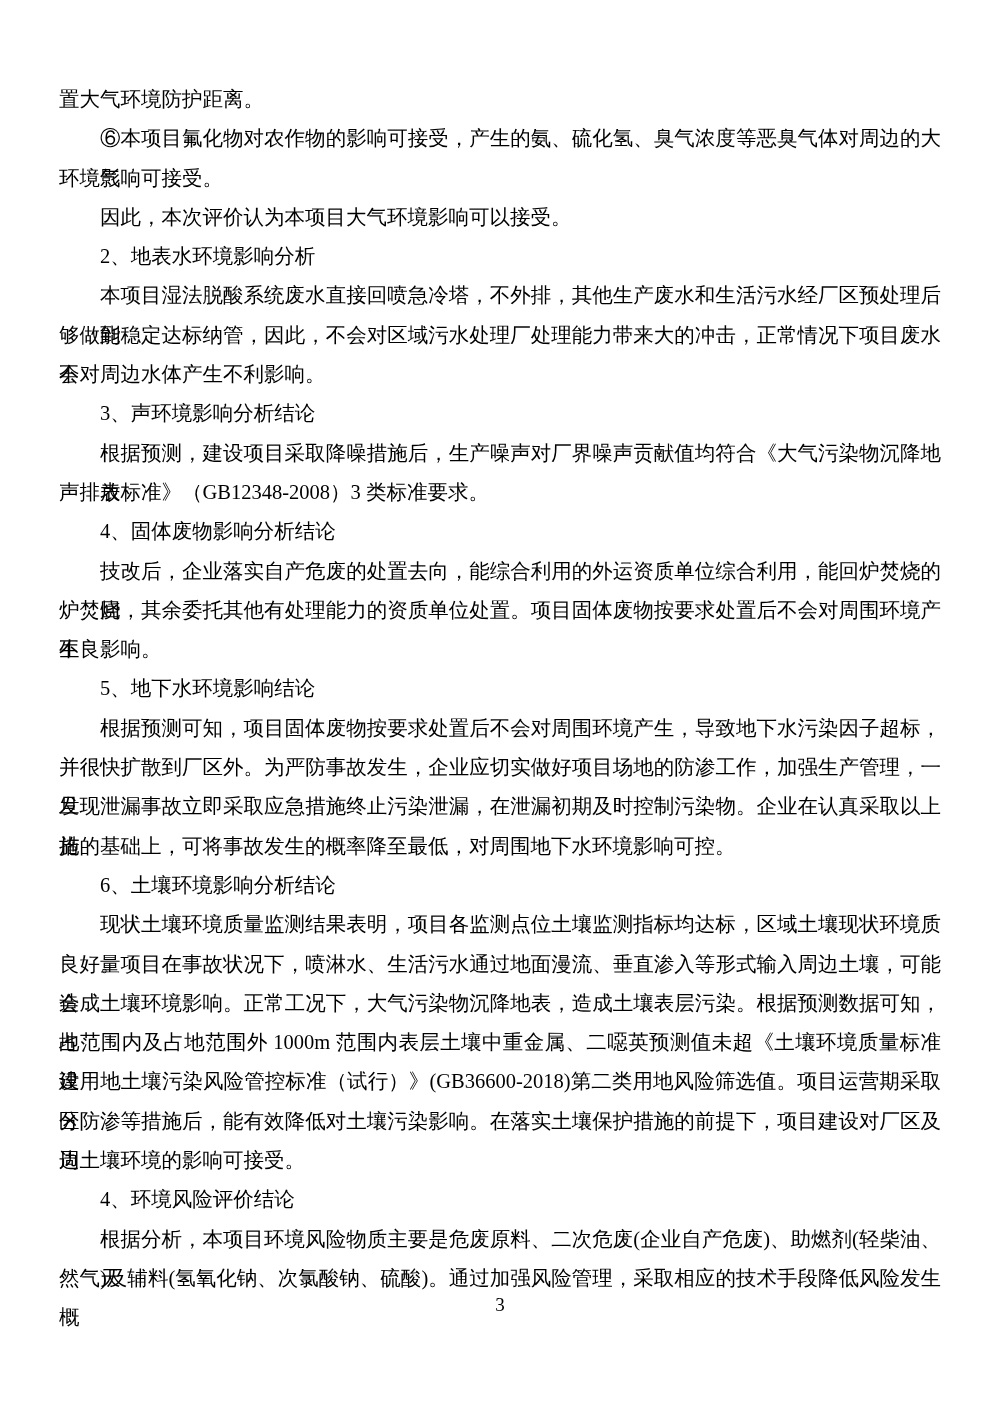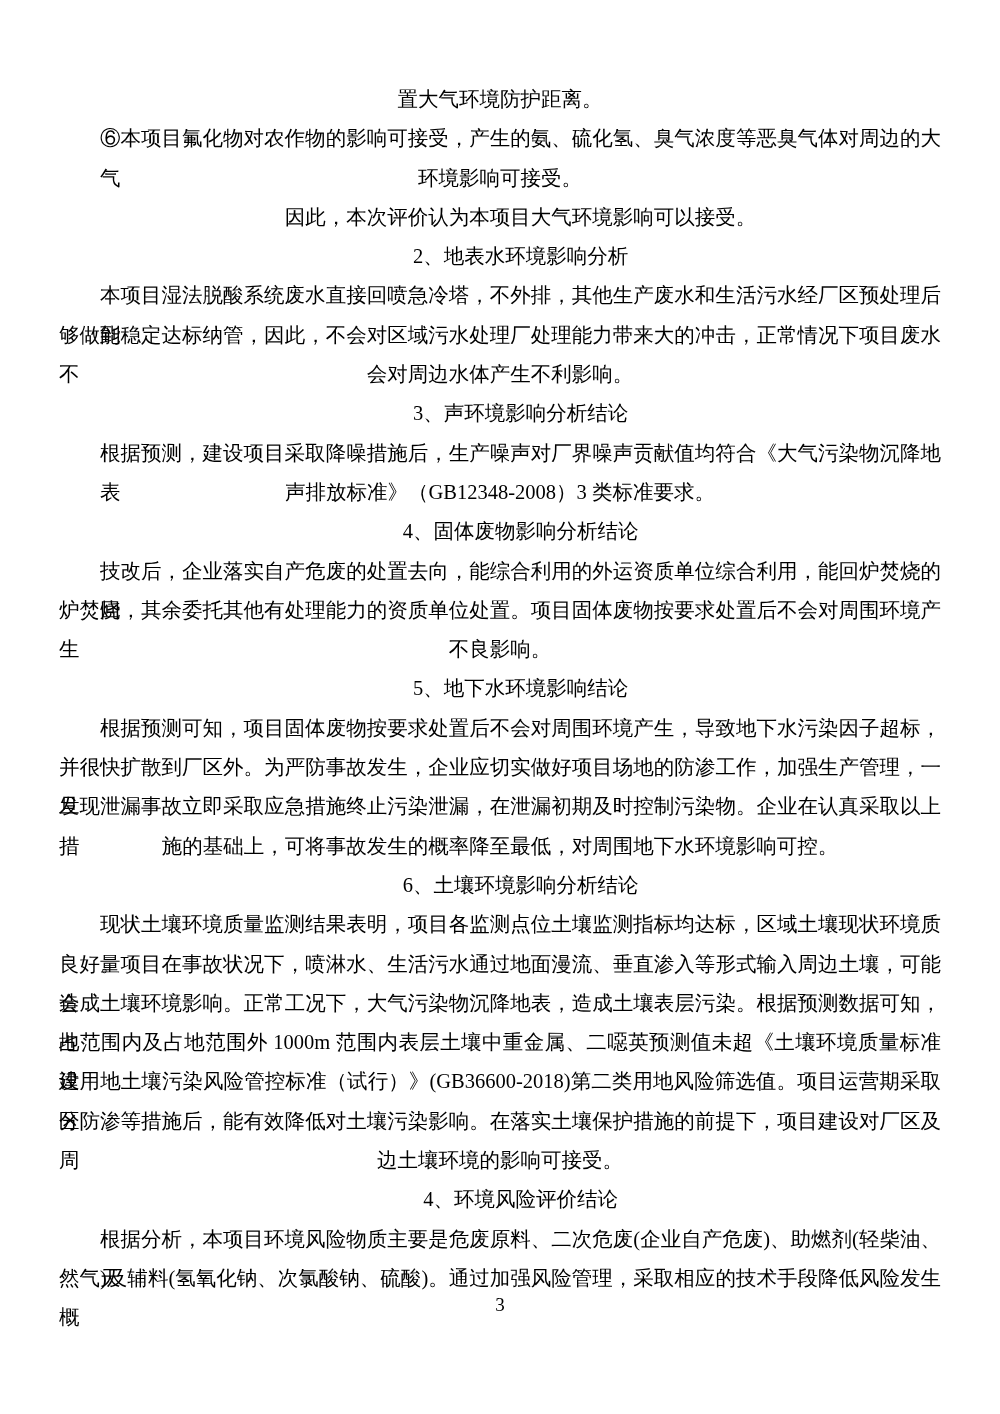--- a/index.html
+++ b/index.html
@@ -20,21 +20,21 @@
   .doc-body {
     position: absolute;
     top: 80px;
     left: 59px;
     right: 59px;
   }
   .line {
     height: 39.3px;
     line-height: 39.3px;
     font-size: 20.5px;
-    text-align: center;
+    text-align: left;
     white-space: nowrap;
     letter-spacing: 0;
   }
   .line.full {
     white-space: normal;
     text-align: justify;
     text-align-last: justify;
   }
   .line.indent {
     padding-left: 41px;

